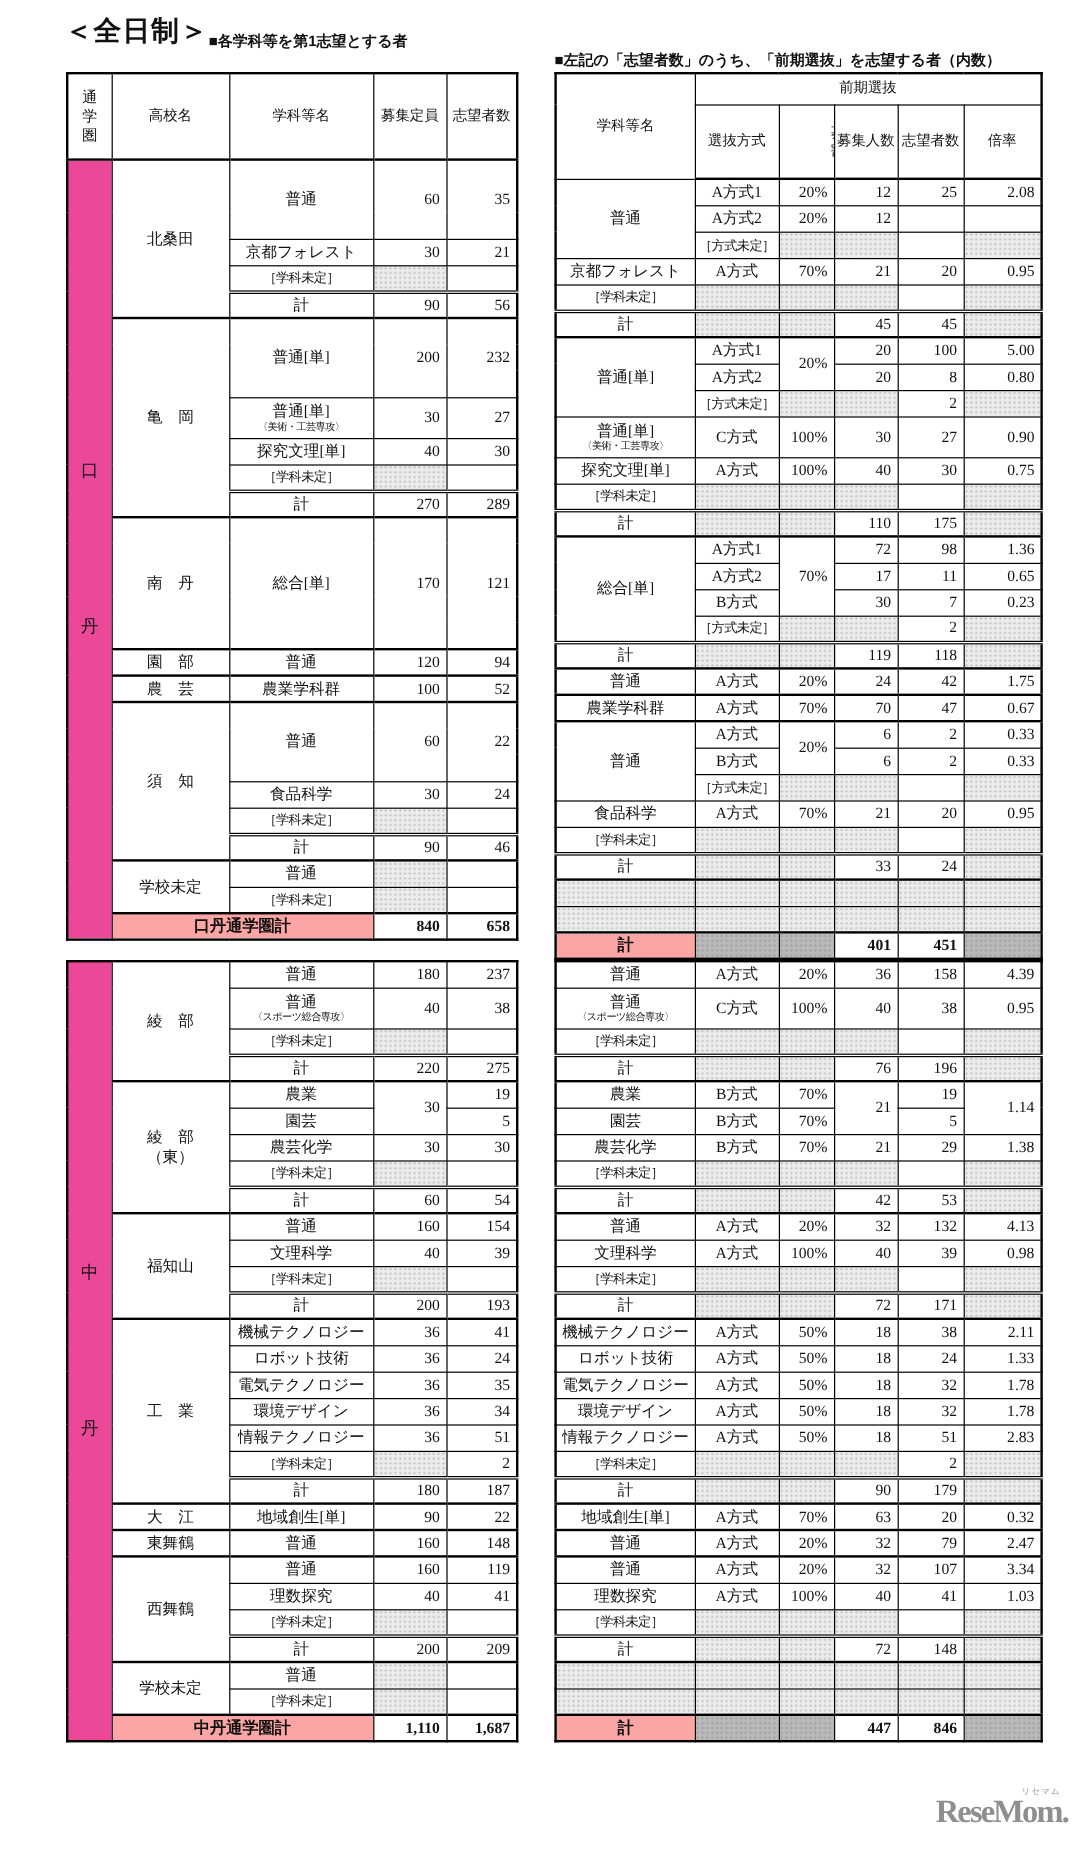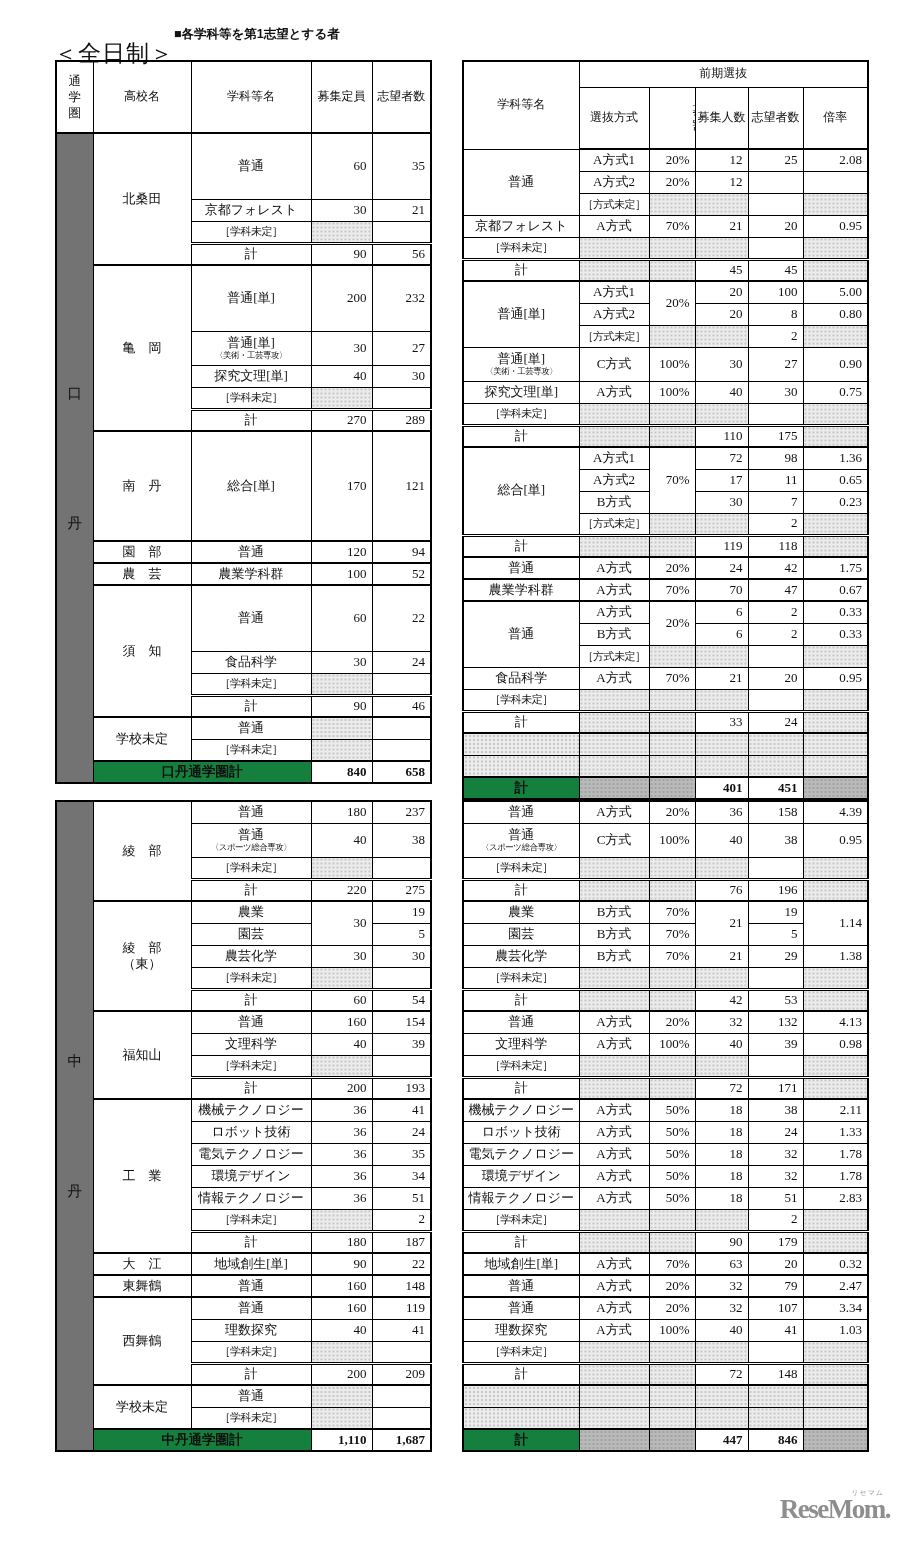--- a/index.html
+++ b/index.html
@@ -1,19 +1,19 @@
 <!DOCTYPE html>
 <html><head>
 <meta charset="utf-8">
 <style>
   html,body{margin:0;padding:0;background:#fff;}
   .page{position:relative;width:899px;height:1543px;background:#ffffff;overflow:hidden;
         font-family:"Liberation Serif","DejaVu Serif",serif;color:#111;}
   .page-title{position:absolute;left:54px;top:10px;font-family:"Liberation Sans","DejaVu Sans",sans-serif;
-        font-weight:normal;font-size:23px;letter-spacing:1px;margin-top:28px;}
+        font-weight:bold;font-size:23px;letter-spacing:1px;}
   .caption{position:absolute;font-family:"Liberation Sans","DejaVu Sans",sans-serif;
         font-weight:bold;font-size:12.5px;}
   .caption-left{left:174px;top:26px;}
   .caption-right{left:462px;top:42px;}
 
   table.tbl{position:absolute;border-collapse:collapse;table-layout:fixed;border:2.5px solid #000;}
   #tbl-left-1,#tbl-left-2{left:55px;width:375px;}
   #tbl-right-1,#tbl-right-2{left:462px;width:405px;}
   #tbl-left-1,#tbl-right-1{top:60px;}
   #tbl-left-2,#tbl-right-2{top:800px;}
@@ -29,40 +29,41 @@
   tr.total > td{font-weight:bold;}
 
   td.k-num{text-align:right;padding-right:5px;font-size:13px;}
   td.k-txt{text-align:center;}
   td.small > span{font-size:11px;letter-spacing:-0.5px;}
   td .sub{font-size:8.5px;line-height:1.05;letter-spacing:-0.5px;}
   td .sub2{font-size:13px;line-height:1.2;}
   td.k-sh, td.k-dk{padding:0;}
   td.k-sh{background-color:#ececec;background-image:radial-gradient(#c7c7c7 0.8px,transparent 0.9px);background-size:4px 4px;}
   td.k-dk{background-color:#b9b9b9;background-image:radial-gradient(#a3a3a3 0.8px,transparent 0.9px);background-size:4px 4px;}
-  td.k-total-label{background:#15803d;font-family:"Liberation Sans","DejaVu Sans",sans-serif;font-weight:bold;font-size:13.5px;}
+  td.k-total-label{background:#fca5a5;font-family:"Liberation Sans","DejaVu Sans",sans-serif;font-weight:bold;font-size:13.5px;}
   td.bold{font-weight:bold;}
 
   .vhead{display:inline-block;width:15px;word-break:break-all;line-height:1.3;font-size:12.5px;}
   .wrap2{display:inline-block;width:26px;word-break:break-all;line-height:1.2;font-size:12px;margin-left:40px;}
-  td.k-zone{background:#737373;}
+  td.k-zone{background:#ec4899;}
   td.k-zone .zt{display:inline-block;width:16px;word-break:break-all;line-height:130px;font-size:14.5px;}
 
   .logo{position:absolute;left:760px;top:1488px;width:130px;text-align:right;
         font-family:Liberation Serif, serif;color:#8e8e8e;}
   .logo .ruby{display:block;font-size:7px;letter-spacing:1px;margin-right:6px;margin-bottom:-2px;color:#9a9a9a;}
   .logo .word{font-size:27px;font-weight:900;letter-spacing:-1.5px;line-height:1;}
 </style>
 </head>
 <body>
 
 <div class="page">
 
   <div class="page-title">＜全日制＞</div>
   <div class="caption caption-left">■各学科等を第1志望とする者</div>
+  <div class="caption caption-right">■左記の「志望者数」のうち、「前期選抜」を志望する者（内数）</div>
 
   <table class="tbl" id="tbl-left-1">
     <colgroup>
         <col style="width:37px">
         <col style="width:98px">
         <col style="width:120px">
         <col style="width:61px">
         <col style="width:59px">
       </colgroup>
     <thead>

